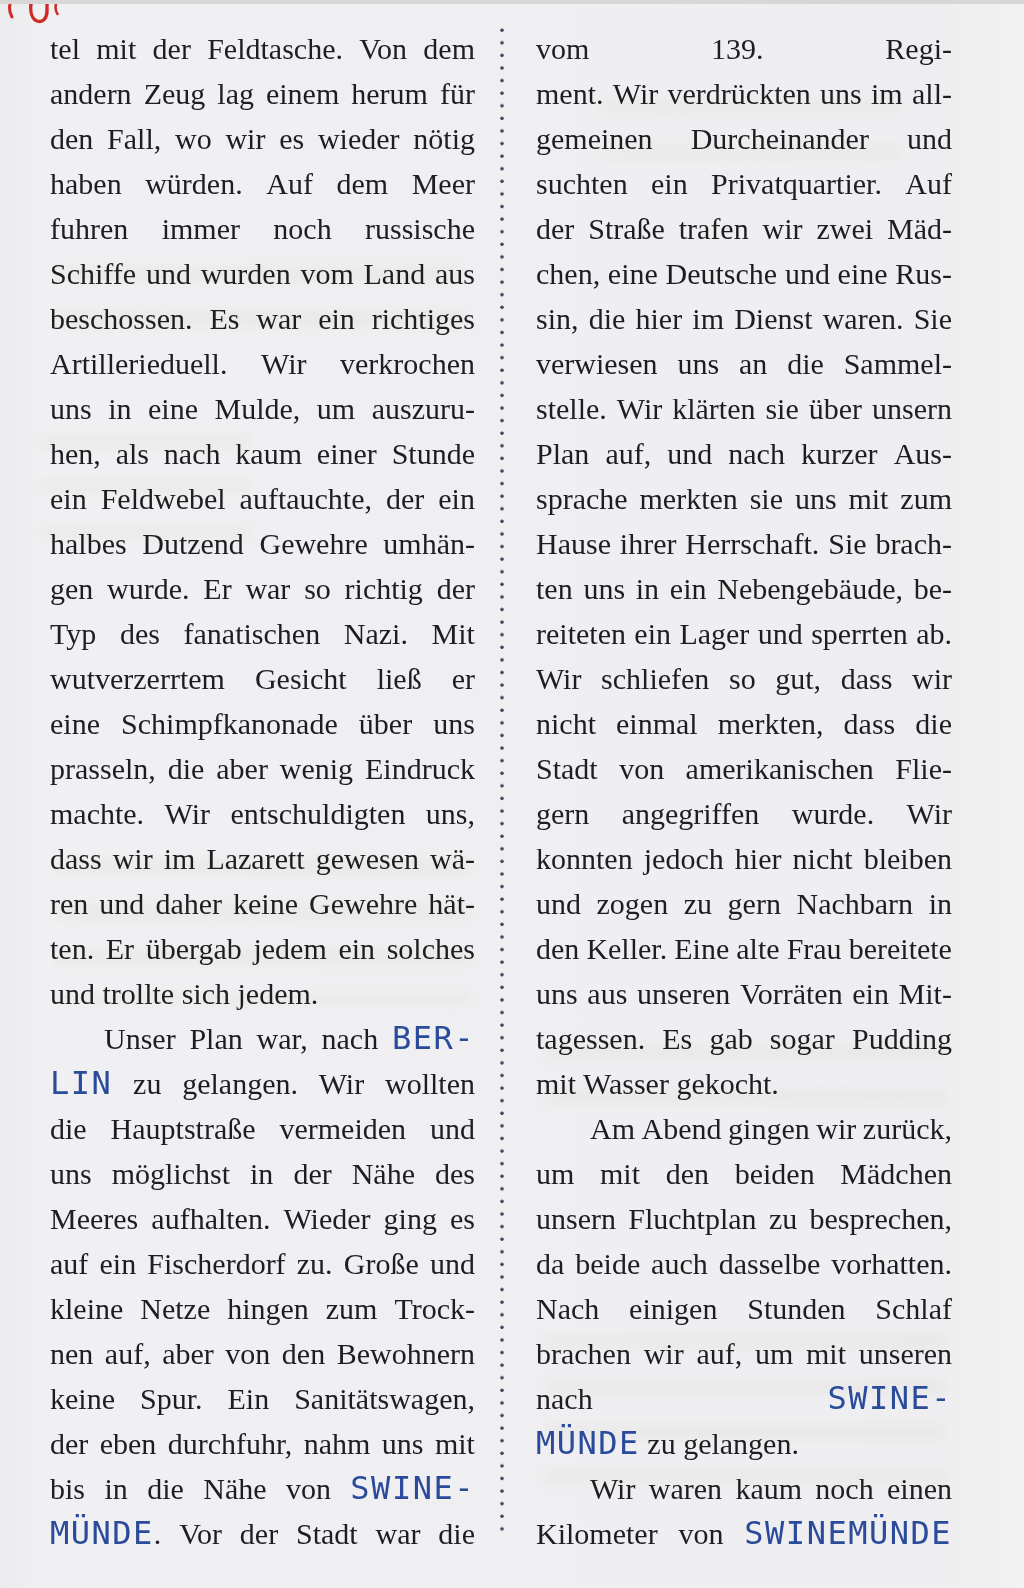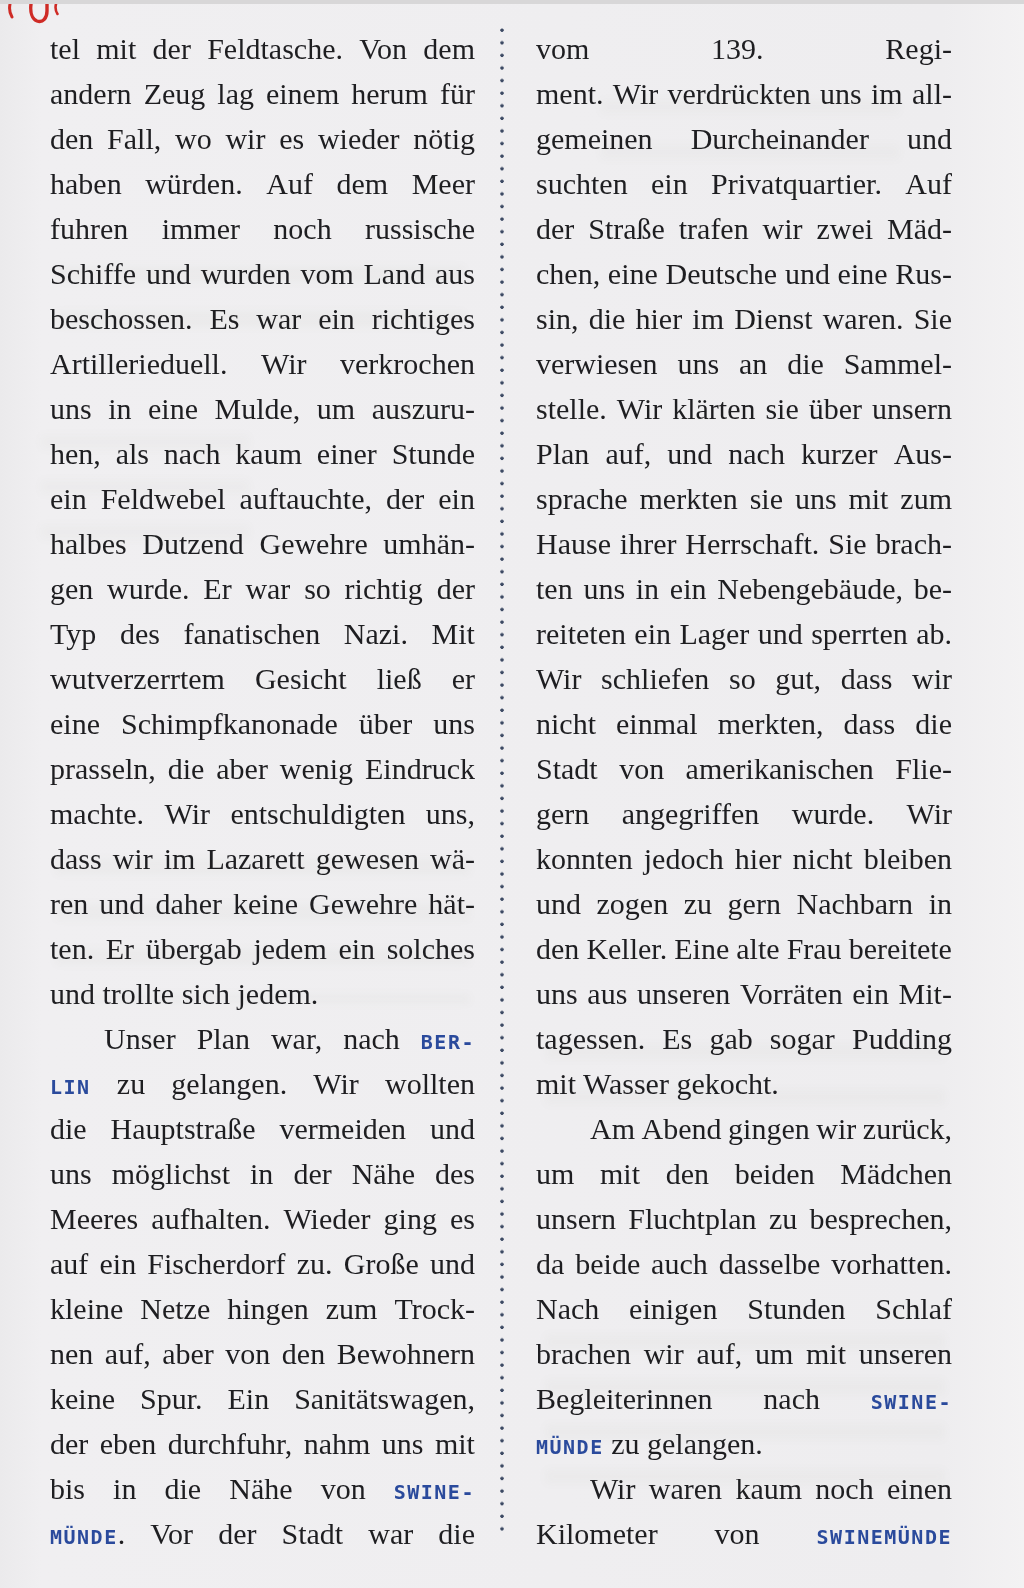--- a/index.html
+++ b/index.html
@@ -18,21 +18,21 @@
   .column-right{left:536px;width:416px;}
   .line{
     height:45px;line-height:45px;
     font-size:30px;white-space:nowrap;
   }
   .line.just{display:flex;justify-content:space-between;align-items:baseline;}
   .line.indent{padding-left:54px;}
   .word{display:inline;}
   .hl{
     font-family:"DejaVu Sans Mono", monospace;
-    font-weight:700;font-size:20px;letter-spacing:1.5px;
+    font-weight:400;font-size:32px;letter-spacing:1.5px;
     color:var(--hl,#2a4a9c);
   }
   .divider{
     position:absolute;left:500px;top:24px;width:4px;height:1506px;
     background-image:radial-gradient(circle at 2px 2.2px, var(--dot,#3d4a64) 1.45px, rgba(0,0,0,0) 2px);
     background-size:4px 12.6px;background-repeat:repeat-y;
   }
   .ghost{
     position:absolute;
     background:repeating-linear-gradient(180deg, rgba(118,124,98,.55) 0 16px, rgba(0,0,0,0) 16px 45px);
@@ -510,21 +510,20 @@
       </div>
       <div class="line just">
         <span class="word"><span>brachen</span></span>
         <span class="word"><span>wir</span></span>
         <span class="word"><span>auf,</span></span>
         <span class="word"><span>um</span></span>
         <span class="word"><span>mit</span></span>
         <span class="word"><span>unseren</span></span>
       </div>
       <div class="line just">
-        <span class="word"><span>Begleiterinnen</span></span>
         <span class="word"><span>nach</span></span>
         <span class="word"><span class="hl">SWINE-</span></span>
       </div>
       <div class="line flow"><span class="word"><span class="hl">MÜNDE</span></span> <span class="word"><span>zu</span></span> <span class="word"><span>gelangen.</span></span></div>
       <div class="line just indent">
         <span class="word"><span>Wir</span></span>
         <span class="word"><span>waren</span></span>
         <span class="word"><span>kaum</span></span>
         <span class="word"><span>noch</span></span>
         <span class="word"><span>einen</span></span>

